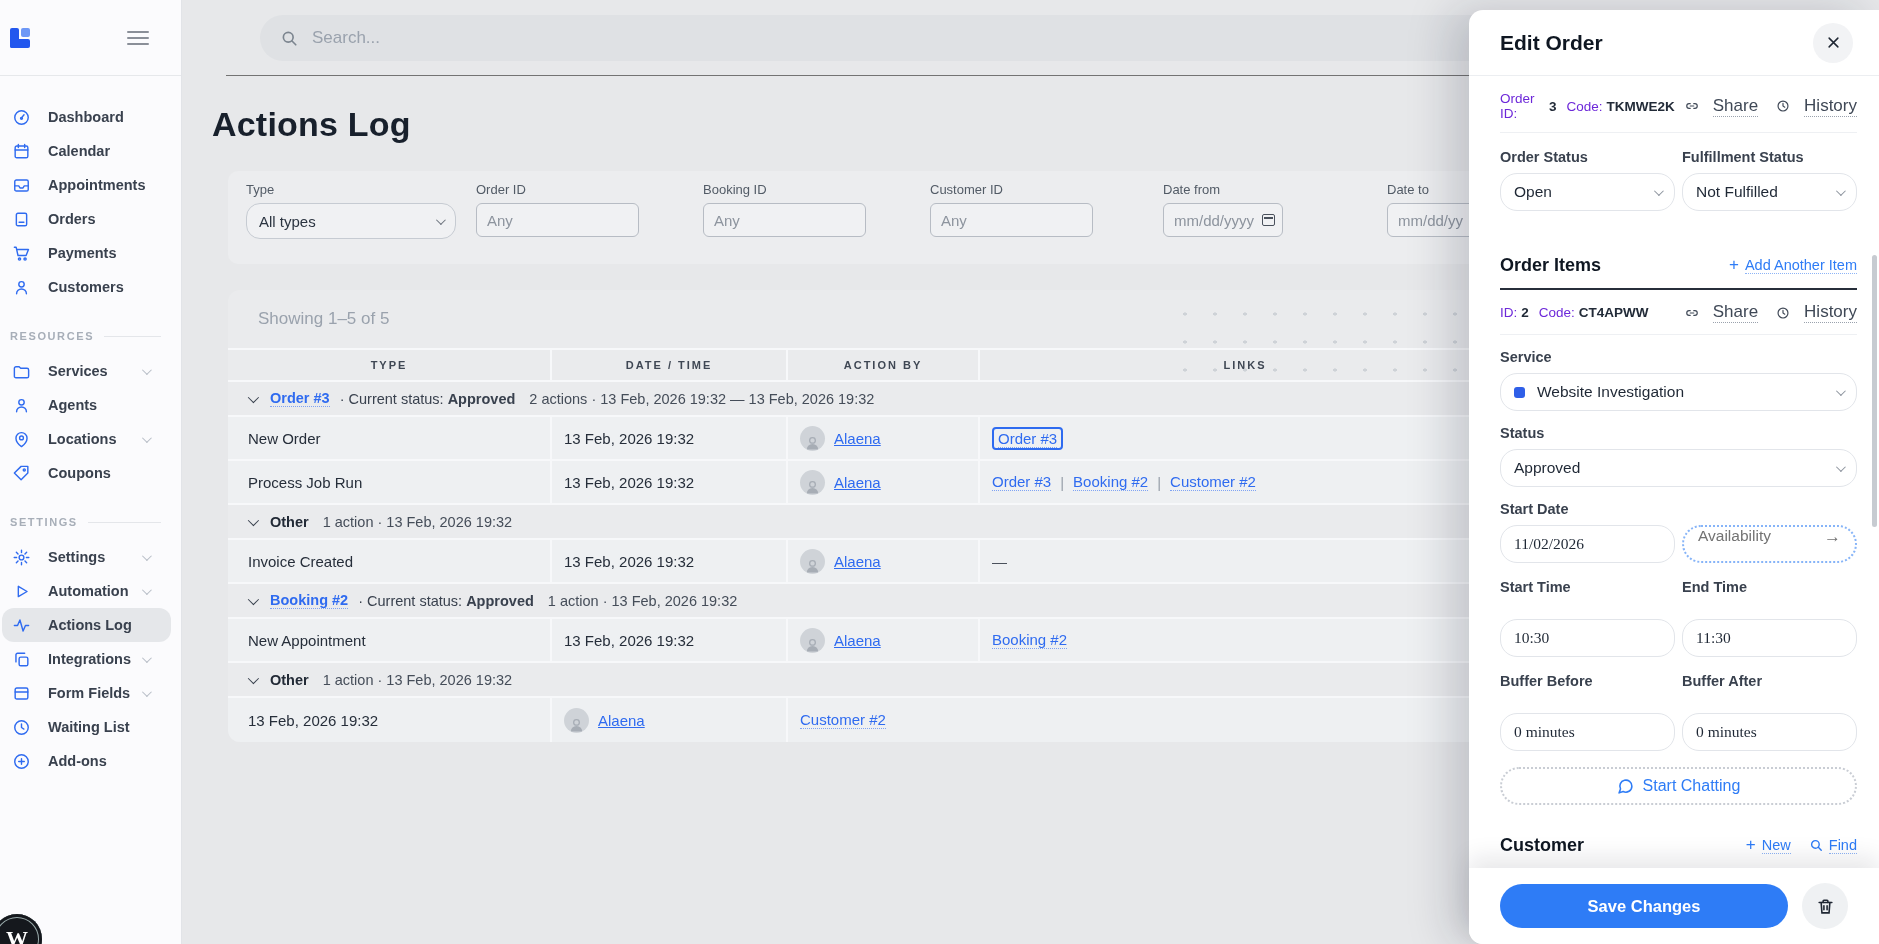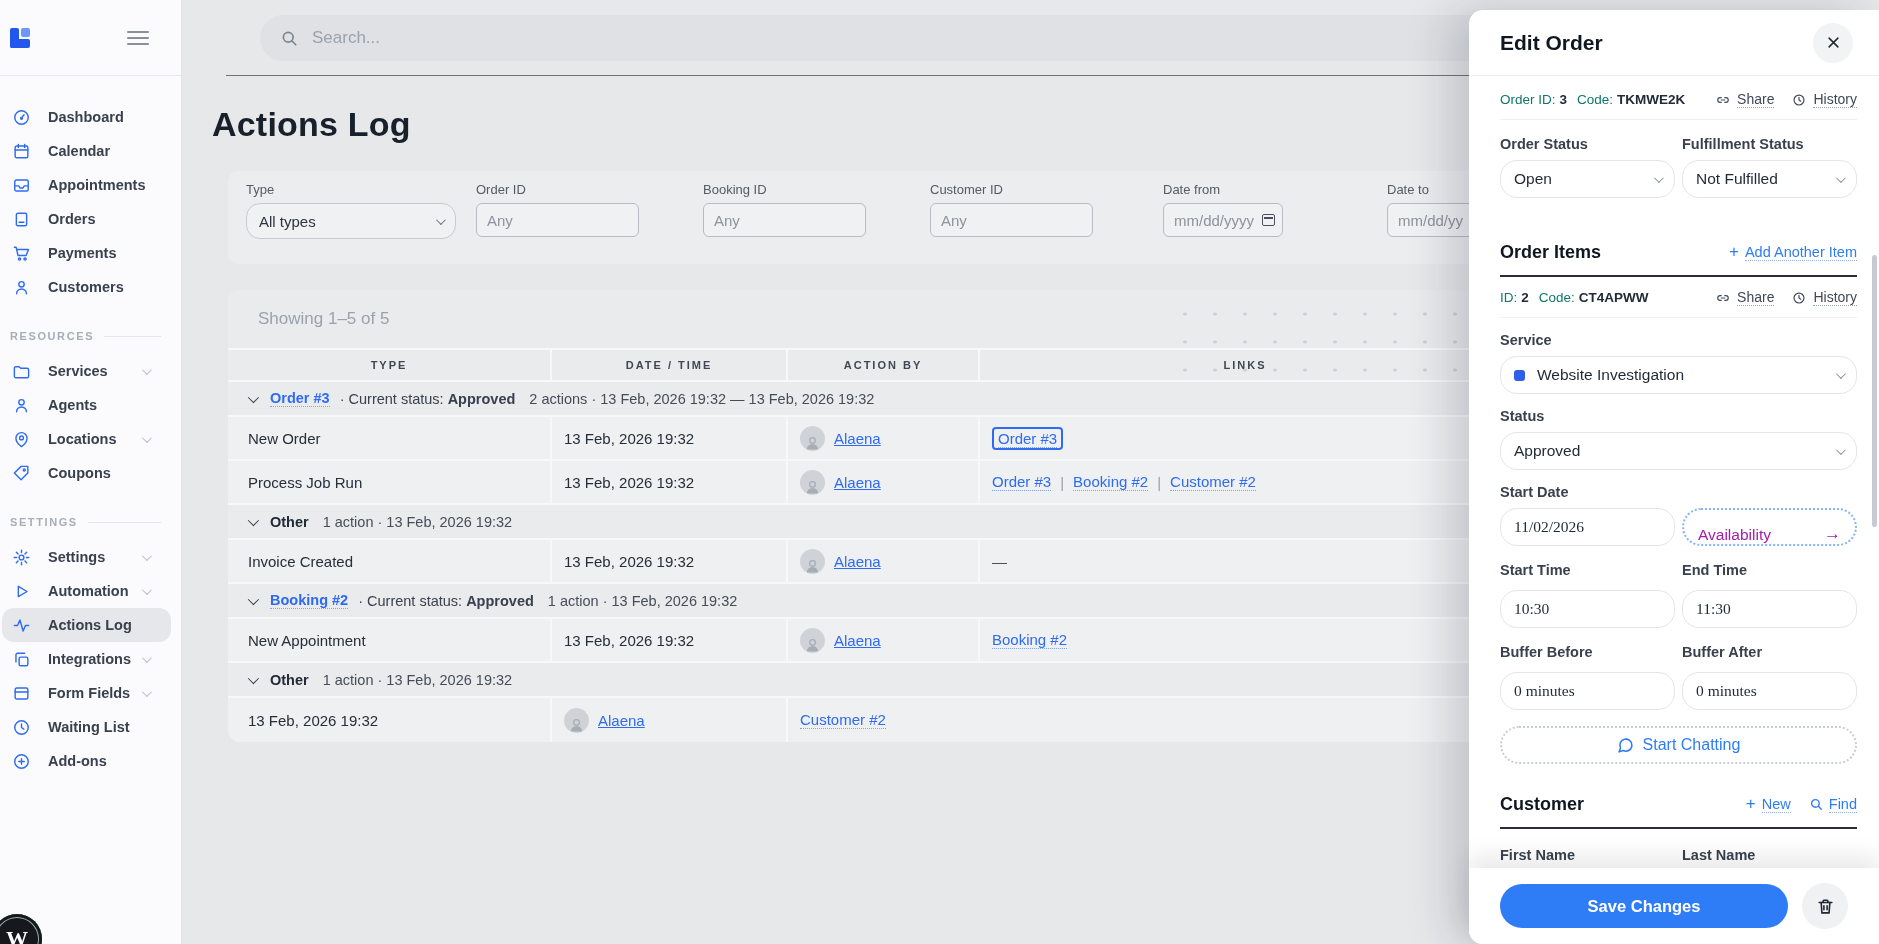--- a/index.html
+++ b/index.html
@@ -79,47 +79,47 @@
   .ldash { color:#4a515c; }
 
   
   .drawer { position:absolute; right:0; top:10px; width:410px; height:934px; background:#ffffff; border-radius:14px 0 0 14px; box-shadow:-18px 0 46px rgba(15,23,42,.18); z-index:5; }
   .dw-head { height:66px; display:flex; align-items:center; justify-content:space-between; padding:0 26px 0 31px; border-bottom:1px solid #eceef1; }
   .dw-title { font-size:21px; font-weight:700; color:#0f1722; }
   .dw-close { width:40px; height:40px; border-radius:50%; background:#f2f3f5; border:none; display:flex; align-items:center; justify-content:center; cursor:pointer; }
   .dw-close svg { width:15px; height:15px; color:#1f2733; }
   .dw-body { padding:0 22px 0 31px; }
   .meta-row { display:flex; align-items:center; margin-top:15px; font-size:13.5px; }
-  .meta-row .m-label { color:#0f766e; }
+  .meta-row .m-label { color:#6d28d9; }
   .meta-row .m-val { color:#222b38; font-weight:700; margin:0 10px 0 4px; }
   .meta-links { margin-left:auto; display:flex; gap:18px; }
-  .mlink { display:flex; align-items:center; gap:7px; color:#3f4856; font-size:14px; cursor:pointer; }
+  .mlink { display:flex; align-items:center; gap:14px; color:#3f4856; font-size:17px; cursor:pointer; }
   .mlink svg { width:14px; height:14px; }
   .mlink span { border-bottom:1px dotted #9aa2ad; }
   hr.thin { border:none; border-top:1px solid #eef0f3; margin-top:11px; }
   hr.dark { border:none; border-top:2px solid #272e3a; margin-top:12px; }
   .lbl { font-size:14.5px; font-weight:700; color:#39414e; }
   .grid2 { display:grid; grid-template-columns:1fr 1fr; column-gap:7px; }
   .sel, .inp { height:38px; border:1px solid #e2e5ea; border-radius:17px; background:#fff; display:flex; align-items:center; padding:0 13px; font-size:15.5px; color:#1f2835; }
   .sel { cursor:pointer; }
   .sel .chev { margin-left:auto; width:7px; height:7px; border-right:1.6px solid #8d949e; border-bottom:1.6px solid #8d949e; transform:rotate(45deg) translateY(-2px); }
   .inp input { border:none; outline:none; width:100%; font-size:15.5px; color:#1f2835; font-family:Liberation Serif, serif; background:transparent; }
   .swatch { width:11px; height:11px; border-radius:3px; background:#2f5fe8; margin-right:12px; flex:0 0 auto; }
   .sec-head { display:flex; align-items:flex-start; justify-content:space-between; }
   .sec-title { font-size:18px; font-weight:700; color:#0f1722; }
   .sec-links { display:flex; gap:18px; align-items:center; }
   .sec-link { display:flex; align-items:center; gap:6px; color:#2e7cf6; font-size:14.5px; cursor:pointer; }
   .sec-link .plus::before { content:"+"; font-size:17px; font-weight:400; }
   .sec-link svg { width:14px; height:14px; }
   .sec-link span.u { border-bottom:1px dotted #8db4f6; }
-  .avail-btn { height:38px; border:2px dotted #86b4f8; border-radius:19px; background:#fff; display:flex; align-items:flex-end; padding:0 14px; color:#a21caf; font-size:15.5px; cursor:pointer; font-family:inherit; }
+  .avail-btn { height:38px; border:2px dotted #86b4f8; border-radius:19px; background:#fff; display:flex; align-items:flex-start; padding:0 14px; color:#737373; font-size:15.5px; cursor:pointer; font-family:inherit; }
   .avail-btn .arrow { margin-left:auto; font-size:17px; }
   .chat-btn { width:100%; height:38px; margin-top:16px; border:2px dotted #c9cdd4; border-radius:19px; background:#fff; color:#2e7cf6; font-size:16px; display:flex; align-items:center; justify-content:center; gap:9px; cursor:pointer; font-family:inherit; }
   .chat-btn svg { width:17px; height:17px; }
-  .mt14{margin-top:14px}.mt16{margin-top:16px}.mt8{margin-top:8px}.mt6{margin-top:12px}.mt44{margin-top:44px}.mt30{margin-top:30px}.mt18{margin-top:18px}
+  .mt14{margin-top:14px}.mt16{margin-top:16px}.mt8{margin-top:8px}.mt6{margin-top:24px}.mt44{margin-top:44px}.mt30{margin-top:30px}.mt18{margin-top:18px}
   .dw-footer { position:absolute; left:0; right:0; bottom:0; height:76px; background:#fff; border-radius:0 0 0 14px; box-shadow:0 -10px 24px rgba(16,24,40,.10); display:flex; align-items:center; padding:0 31px; gap:14px; z-index:6; }
   .save-btn { flex:1; height:44px; border:none; border-radius:22px; background:#2e7cf6; color:#fff; font-size:16.5px; font-weight:600; cursor:pointer; font-family:inherit; }
   .trash-btn { width:46px; height:46px; border-radius:50%; border:none; background:#eff1f3; display:flex; align-items:center; justify-content:center; cursor:pointer; }
   .trash-btn svg { width:19px; height:19px; color:#1f2733; }
   .scroll-thumb { position:absolute; right:2px; top:245px; width:5px; height:272px; border-radius:3px; background:#c7cbd1; }
 </style>
 </head>
 <body>
 
 <aside class="sidebar">

